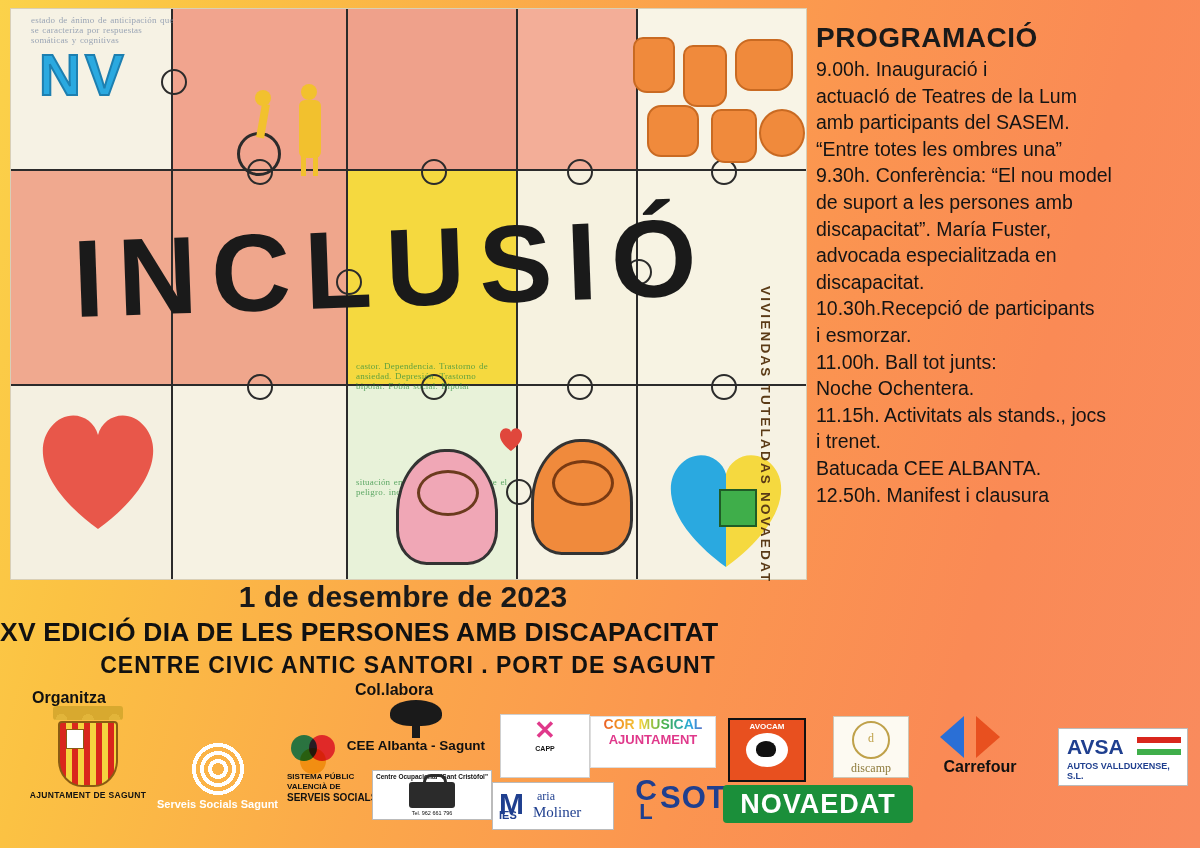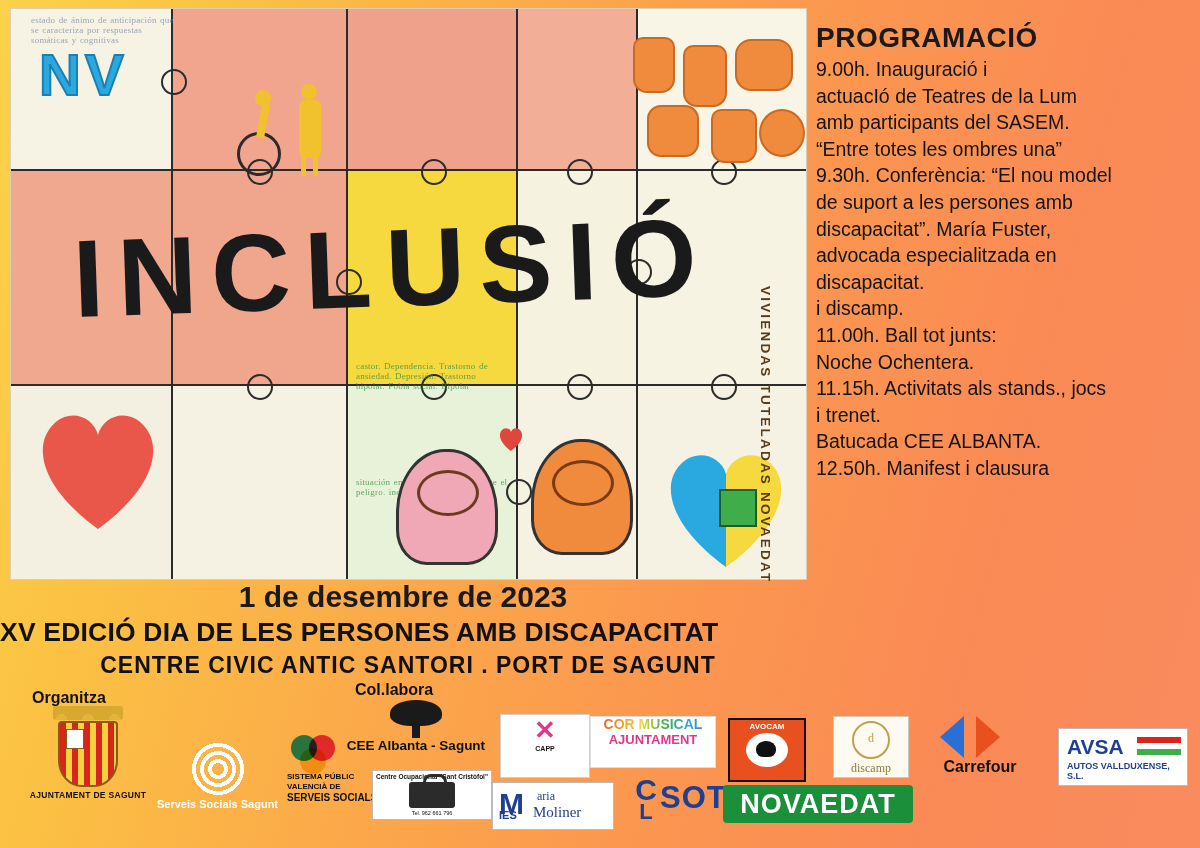--- a/index.html
+++ b/index.html
@@ -426,21 +426,22 @@
     <h1>PROGRAMACIÓ</h1>
     <div class="prog-line">9.00h. Inauguració i</div>
     <div class="prog-line">actuacIó de Teatres de la Lum</div>
     <div class="prog-line">amb participants del SASEM.</div>
     <div class="prog-line">“Entre totes les ombres una”</div>
     <div class="prog-line">9.30h. Conferència: “El nou model</div>
     <div class="prog-line">de suport a les persones amb</div>
     <div class="prog-line">discapacitat”. María Fuster,</div>
     <div class="prog-line">advocada especialitzada en</div>
     <div class="prog-line">discapacitat.</div>
-    <div class="prog-line">i discamp.</div>
+    <div class="prog-line">10.30h.Recepció de participants</div>
+    <div class="prog-line">i esmorzar.</div>
     <div class="prog-line">11.00h. Ball tot junts:</div>
     <div class="prog-line">Noche Ochentera.</div>
     <div class="prog-line">11.15h. Activitats als stands., jocs</div>
     <div class="prog-line">i trenet.</div>
     <div class="prog-line">Batucada CEE ALBANTA.</div>
     <div class="prog-line">12.50h. Manifest i clausura</div>
   </div>
 
   <div class="date-line">1 de desembre de 2023</div>
   <div class="main-title">XV EDICIÓ DIA DE LES PERSONES AMB DISCAPACITAT</div>

